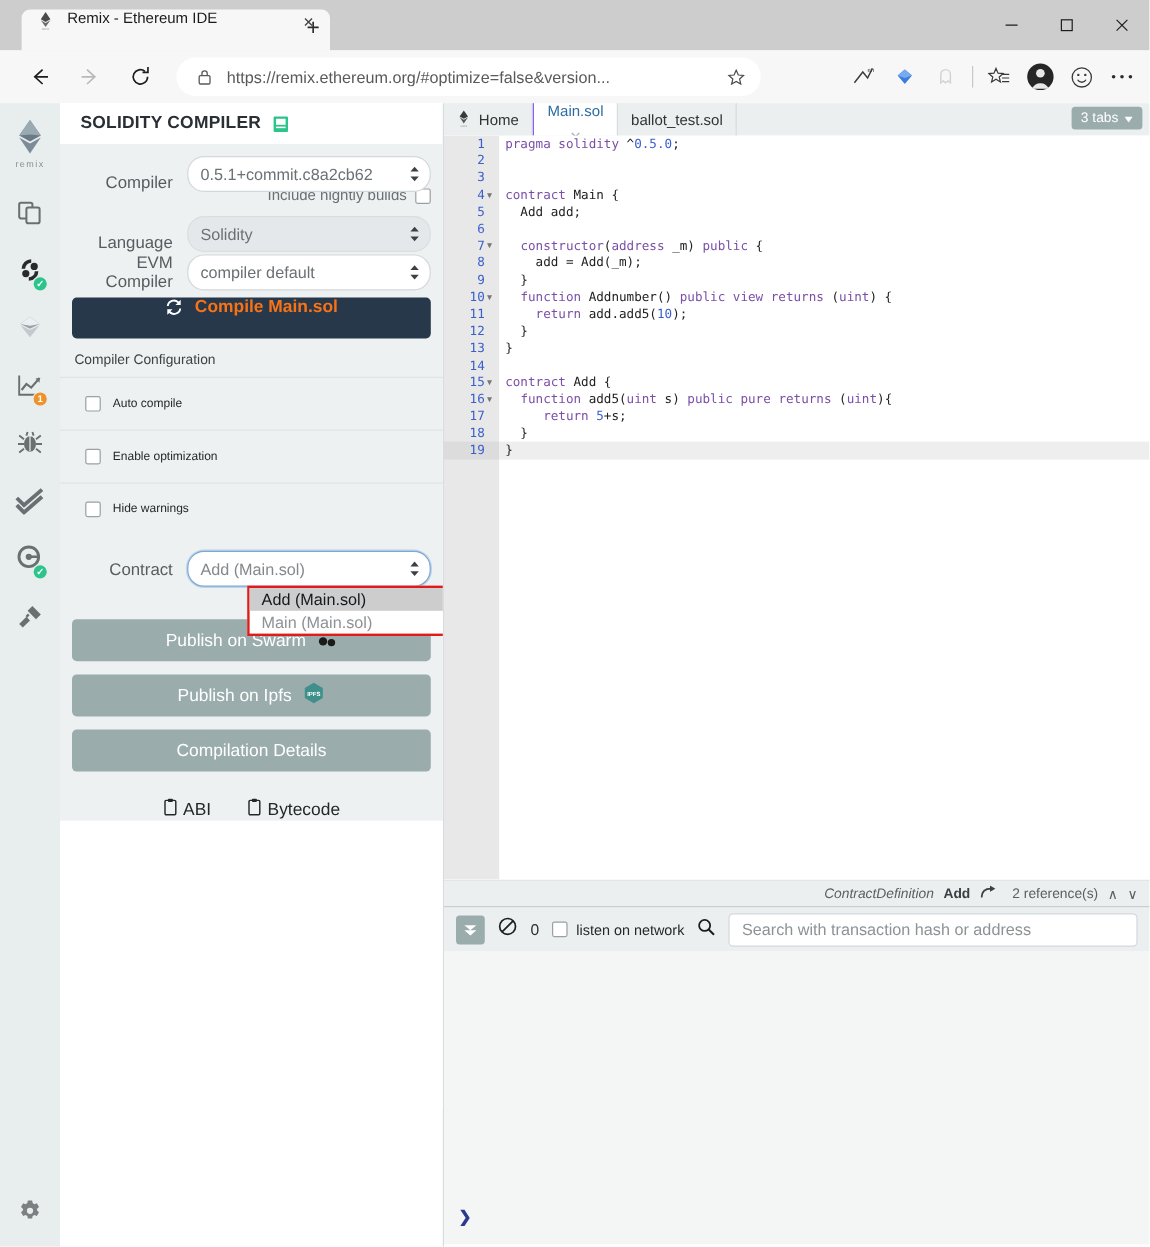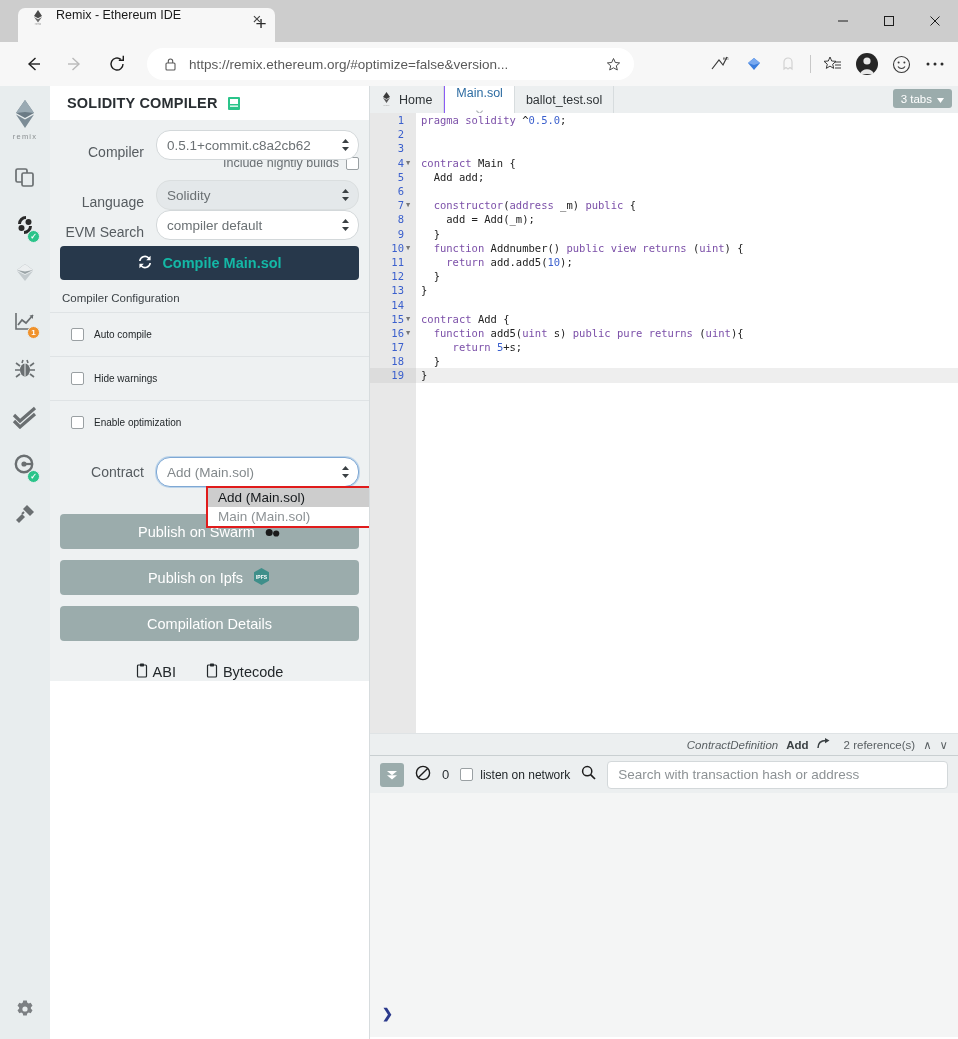--- a/index.html
+++ b/index.html
@@ -111,22 +111,22 @@
     display:flex; align-items:center; justify-content:flex-end;
     font-size:12.5px; color:#6a7074; margin:-4px 0 10px 0;
   }
   .cb {
     width:13px; height:13px; border:1px solid #9aa0a3; border-radius:2px;
     background:#fff; display:inline-block; flex:0 0 auto;
   }
   .nightly .cb { margin-left:7px; }
 
   .compilebtn {
-    margin:6px 0 0 0; height:34px; background:#27384b; color:#14b8a6;
-    border-radius:4px; display:flex; align-items:center; justify-content:center;
+    margin:6px 0 0 0; height:34px; background:#27384b; color:#f97316;
+    border-radius:4px; display:flex; align-items:flex-start; justify-content:center;
     font-size:14.5px; font-weight:bold; gap:9px;
   }
   .cfg-title { font-size:11.5px; color:#3d4347; padding:12px 0 8px 2px; }
   .cfgrow {
     border-top:1px solid #dfe3e5; height:44px; display:flex; align-items:center;
     font-size:10px; color:#23282b; margin:0 -10px; padding-left:21px; gap:10px;
   }
   .cfgrow:last-of-type { border-bottom:1px solid #dfe3e5; }
 
   .contract-row { display:flex; align-items:center; padding-top:13px; position:relative; }
@@ -487,21 +487,21 @@
                 <svg width="9" height="14" viewBox="0 0 9 14">
                     <polygon points="4.5,1 8,5 1,5" fill="#3a4043"></polygon>
                     <polygon points="4.5,13 8,9 1,9" fill="#3a4043"></polygon>
                   </svg>
               </span>
             </div>
           </div>
         </div>
 
         <div class="frow">
-          <div class="flabel">EVM Search</div>
+          <div class="flabel">EVM Compiler</div>
           <div class="fctl">
             <div class="sel">
               <span>compiler default</span>
               <span class="arrows">
                 <svg width="9" height="14" viewBox="0 0 9 14">
                     <polygon points="4.5,1 8,5 1,5" fill="#3a4043"></polygon>
                     <polygon points="4.5,13 8,9 1,9" fill="#3a4043"></polygon>
                   </svg>
               </span>
             </div>
@@ -519,25 +519,25 @@
         </div>
 
         <div class="cfg-title">Compiler Configuration</div>
 
         <div class="cfgrow">
           <span class="cb"></span>
           <span>Auto compile</span>
         </div>
         <div class="cfgrow">
           <span class="cb"></span>
-          <span>Hide warnings</span>
+          <span>Enable optimization</span>
         </div>
         <div class="cfgrow">
           <span class="cb"></span>
-          <span>Enable optimization</span>
+          <span>Hide warnings</span>
         </div>
 
         <div class="contract-row">
           <div class="flabel">Contract</div>
           <div class="fctl">
             <div class="sel focus">
               <span>Add (Main.sol)</span>
               <span class="arrows">
                 <svg width="9" height="14" viewBox="0 0 9 14">
                     <polygon points="4.5,1 8,5 1,5" fill="#3a4043"></polygon>

